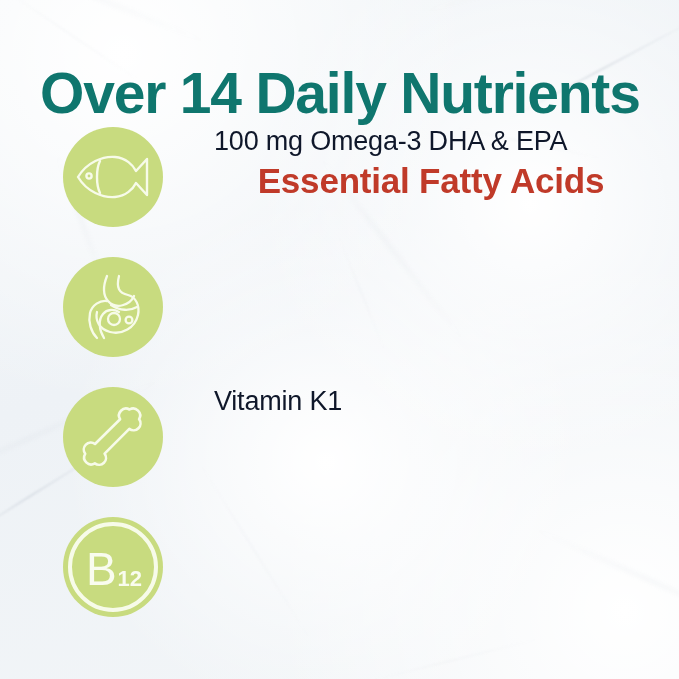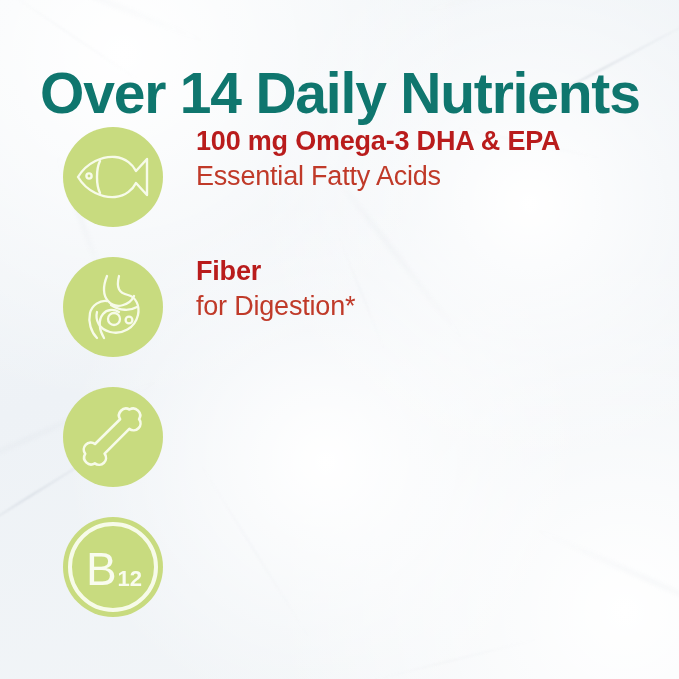--- a/index.html
+++ b/index.html
@@ -90,33 +90,35 @@
   .badge svg { display: block; }
 
   .row-text {
     position: absolute;
     left: 196px;
     top: -3px;
     width: 470px;
   }
   .row-title {
     font-size: 27px;
-    font-weight: bold;
-    color: #b91c1c;
+    font-weight: normal;
+    color: #0f172a;
     line-height: 1.28;
     letter-spacing: -0.2px;
     white-space: nowrap;
+    margin-left: 18px;
   }
   .row-sub {
-    font-size: 27px;
-    font-weight: normal;
+    font-size: 35px;
+    font-weight: bold;
     color: #c03a29;
     line-height: 1.28;
     letter-spacing: -0.2px;
     white-space: nowrap;
+    text-align: center;
   }
 
   
   .b12-ring {
     position: absolute;
     left: 5px;
     top: 5px;
     width: 82px;
     height: 82px;
     border: 4px solid #f7fbe9;
@@ -190,37 +192,34 @@
             <path d="M29 4 C25 14, 24 22, 30 29 C38 38, 52 33, 56 24"></path>
             <path d="M41 4 C38 16, 41 21, 50 23 C58 25, 62 34, 60 43 C57 56, 44 63, 32 60 C21 57, 17 48, 19 40"></path>
             <path d="M29 29 C22 28, 14 33, 12 41 C10 50, 13 60, 19 66"></path>
             <path d="M26 66 C21 58, 20 48, 25 42 C29 37, 36 37, 41 40"></path>
             <path d="M33 33 C42 39, 52 39, 59 35"></path>
             <circle cx="36" cy="47" r="6"></circle>
             <circle cx="51" cy="48" r="3.4"></circle>
           </svg>
         </span>
       </div>
-      <div class="row-text">
-        <div class="row-title">Fiber</div>
-        <div class="row-sub">for Digestion*</div>
-      </div>
     </div>
 
     <div class="row">
       <div class="badge">
         <span>
           <svg width="72" height="72" viewBox="0 0 72 72" fill="none" stroke="#f7fbe9" stroke-width="2.6" stroke-linecap="round" stroke-linejoin="round">
             <path d="M52.5 8.5 a7 7 0 0 1 9.6 9.6 a7 7 0 0 1 -9.8 9.8 L27.6 52.6
                      a7 7 0 0 1 -9.8 9.8 a7 7 0 0 1 -9.6 -9.6 a7 7 0 0 1 9.8 -9.8
                      L43.1 18.3 a7 7 0 0 1 9.4 -9.8 Z"></path>
           </svg>
         </span>
       </div>
       <div class="row-text">
+        <div class="row-title">Vitamin K1</div>
       </div>
     </div>
 
     <div class="row">
       <div class="badge">
         <span>
           <span class="b12-ring"></span>
           <span class="b12-letters">
             <span>B</span>
             <span class="b12-sub">12</span>

